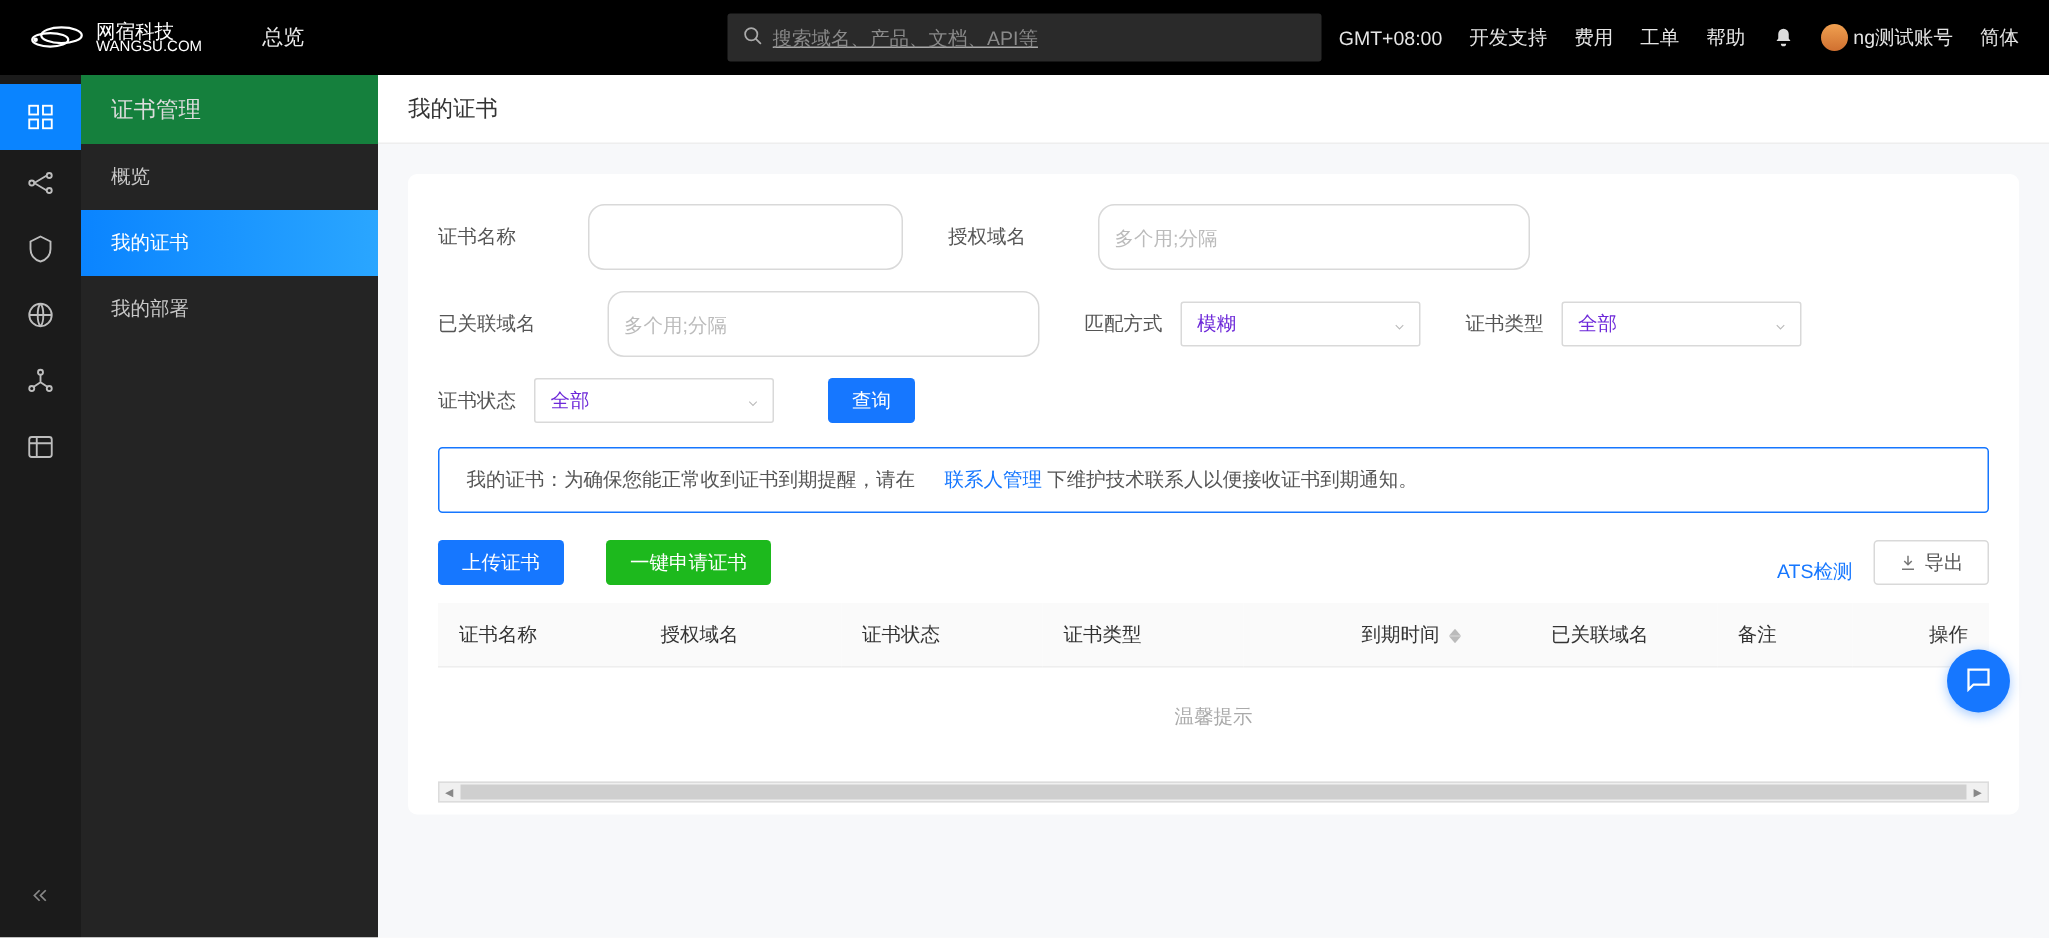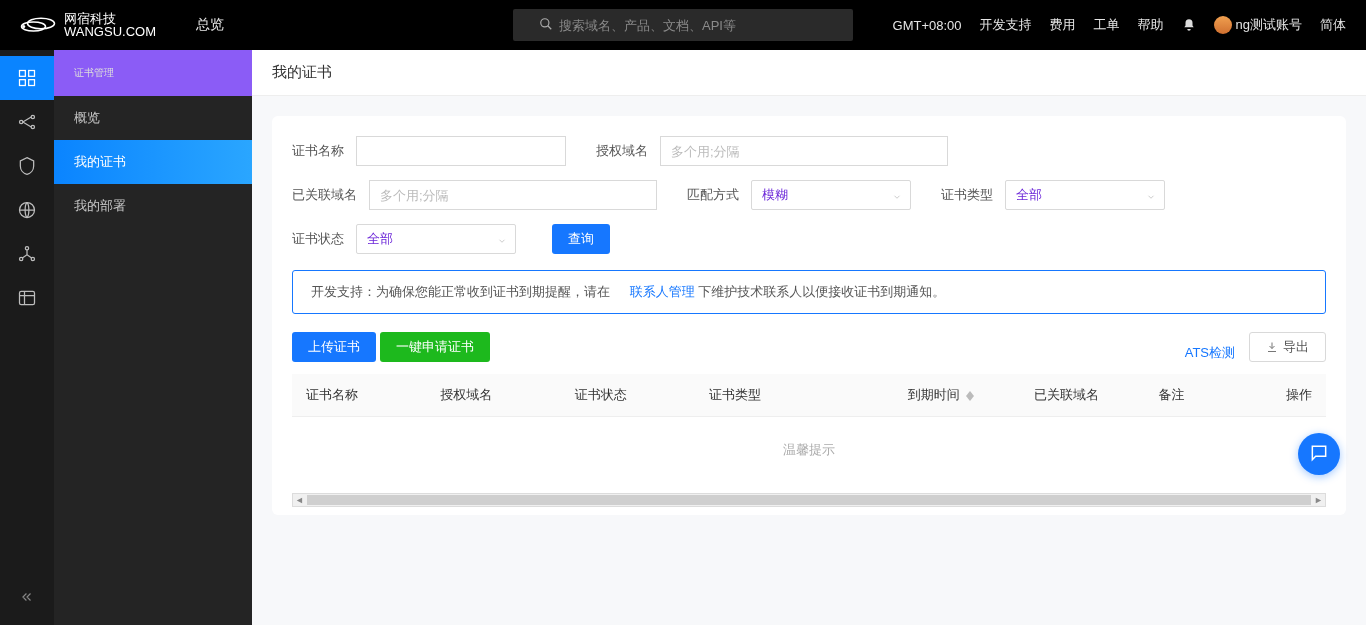--- a/index.html
+++ b/index.html
@@ -6,51 +6,51 @@
 body { font-family: "Microsoft YaHei", "PingFang SC", sans-serif; font-size: 13px; color: #333; background: #f5f5f5; width: 1366px; height: 625px; overflow: hidden; position: relative; }
 
 
 .topbar { background: #000; height: 50px; display: flex; align-items: center; color: #fff; padding: 0 20px; position: relative; }
 .logo { display: flex; align-items: center; margin-right: 40px; }
 .logo-mark { width: 36px; height: 24px; margin-right: 8px; position: relative; }
 .logo-mark svg { width: 36px; height: 24px; }
 .logo-text { display: flex; flex-direction: column; line-height: 1; }
 .overview { font-size: 14px; color: #e8e8e8; }
 .search-wrap { position: absolute; left: 50%; transform: translateX(-50%); }
-.search-box { width: 340px; height: 32px; background: #2a2a2a; border-radius: 2px; display: flex; align-items: center; padding: 0 26px; color: #aaa; }
+.search-box { width: 396px; height: 32px; background: #2a2a2a; border-radius: 2px; display: flex; align-items: center; padding: 0 10px; color: #aaa; text-decoration: underline; }
 .search-box svg { width: 14px; height: 14px; margin-right: 6px; fill: #aaa; }
 .search-box input { background: transparent; border: none; outline: none; color: #ccc; font-size: 13px; flex: 1; }
 .search-box input::placeholder { color: #8a8a8a; }
 .top-right { margin-left: auto; display: flex; align-items: center; gap: 18px; font-size: 13px; color: #e5e5e5; }
 .top-right .item { cursor: pointer; display: flex; align-items: center; gap: 4px; }
 .avatar { width: 18px; height: 18px; border-radius: 50%; background: linear-gradient(#f0a050, #d07030); display: inline-block; }
 
 
 .rail { position: absolute; left: 0; top: 50px; bottom: 0; width: 54px; background: #1b1b1b; display: flex; flex-direction: column; align-items: center; padding-top: 6px; }
 .rail-item { width: 54px; height: 44px; display: flex; align-items: center; justify-content: center; cursor: pointer; }
 .rail-item svg { width: 20px; height: 20px; stroke: #bdbdbd; fill: none; stroke-width: 1.5; }
 .rail-item.active { background: #0a84ff; }
 .rail-item.active svg { stroke: #fff; }
 .rail-collapse { margin-top: auto; margin-bottom: 12px; width: 54px; height: 30px; display: flex; align-items: center; justify-content: center; color: #888; cursor: pointer; }
 
 
 .sidebar { position: absolute; left: 54px; top: 50px; bottom: 0; width: 198px; background: #242424; color: #ddd; }
-.sidebar-title { height: 46px; display: flex; align-items: center; padding: 0 20px; font-size: 10px; background: #8b5cf6; }
+.sidebar-title { height: 46px; display: flex; align-items: center; padding: 0 20px; font-size: 15px; background: #15803d; }
 .sidebar-item { height: 44px; display: flex; align-items: center; padding: 0 20px; font-size: 13px; cursor: pointer; color: #c8c8c8; }
 .sidebar-item.active { background: linear-gradient(90deg, #0a84ff, #2aa6ff); color: #fff; }
 
 
 .main { position: absolute; left: 252px; right: 0; top: 50px; bottom: 0; background: #f7f8fa; overflow: auto; }
 .page-title { height: 46px; display: flex; align-items: center; padding: 0 20px; font-size: 15px; color: #333; background: #fff; border-bottom: 1px solid #eee; }
 .panel { margin: 20px; background: #fff; border-radius: 6px; padding: 20px 20px 8px 20px; }
 
 .filter-row { display: flex; align-items: center; flex-wrap: wrap; gap: 0 30px; margin-bottom: 14px; }
 .filter-group { display: flex; align-items: center; }
 .filter-label { font-size: 13px; color: #555; margin-right: 12px; white-space: nowrap; }
-.txt-input { height: 30px; border: 1px solid #d9d9d9; border-radius: 0; padding: 0 10px; font-size: 13px; outline: none; }
+.txt-input { height: 44px; border: 1px solid #d9d9d9; border-radius: 11px; padding: 0 10px; font-size: 13px; outline: none; margin-left: 36px; }
 .txt-input::placeholder { color: #bbb; }
 .select { height: 30px; border: 1px solid #d9d9d9; border-radius: 2px; padding: 0 26px 0 10px; font-size: 13px; background: #fff; display: flex; align-items: center; color: #6d28d9; position: relative; cursor: pointer; }
 .select .chev { position: absolute; right: 8px; top: 50%; transform: translateY(-50%); width: 10px; height: 10px; }
 .select .chev svg { width: 10px; height: 10px; stroke: #bbb; fill: none; stroke-width: 1.8; }
 .btn { height: 30px; padding: 0 16px; border: none; border-radius: 3px; font-size: 13px; cursor: pointer; display: inline-flex; align-items: center; }
 .btn-primary { background: #1677ff; color: #fff; }
 .btn-success { background: #1db91d; color: #fff; }
 .btn-plain { background: #fff; border: 1px solid #d9d9d9; color: #555; }
 
 .notice { border: 1px solid #1677ff; padding: 12px 18px; border-radius: 3px; font-size: 13px; color: #555; margin: 16px 0 18px 0; }
@@ -85,21 +85,21 @@
   <div class="logo">
     <span class="logo-mark">
       <svg viewBox="0 0 48 32">
           <ellipse cx="28" cy="14" rx="18" ry="7" fill="none" stroke="#fff" stroke-width="2"></ellipse>
           <ellipse cx="18" cy="18" rx="16" ry="6" fill="none" stroke="#fff" stroke-width="2"></ellipse>
           <circle cx="5" cy="18" r="2" fill="#fff"></circle>
         </svg>
     </span>
     <span class="logo-text">
       <span>网宿科技</span>
-      <span style="font-size:13px">WANGSU.COM</span>
+      <span style="font-size:10px">WANGSU.COM</span>
     </span>
   </div>
   <div class="overview">总览</div>
 
   <div class="search-wrap">
     <div class="search-box">
       <span><svg viewBox="0 0 24 24">
             <circle cx="10" cy="10" r="7" fill="none" stroke="#aaa" stroke-width="2"></circle>
             <line x1="15" y1="15" x2="21" y2="21" stroke="#aaa" stroke-width="2"></line>
           </svg></span>
@@ -236,26 +236,26 @@
           <span>全部</span>
           <span class="chev"><svg viewBox="0 0 24 24">
                 <path d="M6 9l6 6 6-6"></path>
               </svg></span>
         </div>
       </div>
       <button class="btn btn-primary" style="margin-left:6px">查询</button>
     </div>
 
     <div class="notice">
-      <span>开发支持：为确保您能正常收到证书到期提醒，请在 </span><a href="#">联系人管理</a><span> 下维护技术联系人以便接收证书到期通知。</span>
+      <span>我的证书：为确保您能正常收到证书到期提醒，请在 </span><a href="#">联系人管理</a><span> 下维护技术联系人以便接收证书到期通知。</span>
     </div>
 
     <div class="action-row">
       <button class="btn btn-primary">上传证书</button>
-      <button class="btn btn-success" style="margin-left:4px">一键申请证书</button>
+      <button class="btn btn-success" style="margin-left:28px">一键申请证书</button>
       <div class="right">
         <span class="link-btn">ATS检测</span>
         <button class="btn btn-plain">
           <span style="margin-right:5px;display:inline-flex">
               <svg width="12" height="12" viewBox="0 0 24 24" fill="none" stroke="#777" stroke-width="2">
                 <path d="M12 3v12M7 10l5 5 5-5M4 21h16"></path>
               </svg>
             </span>
           <span>导出</span>
         </button>

